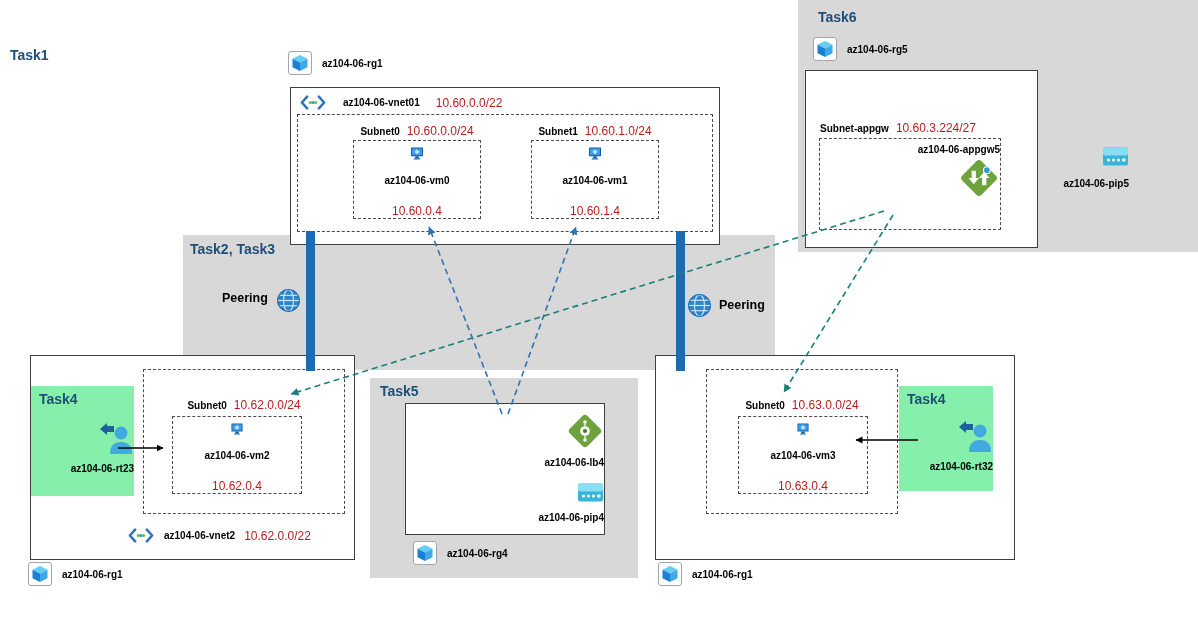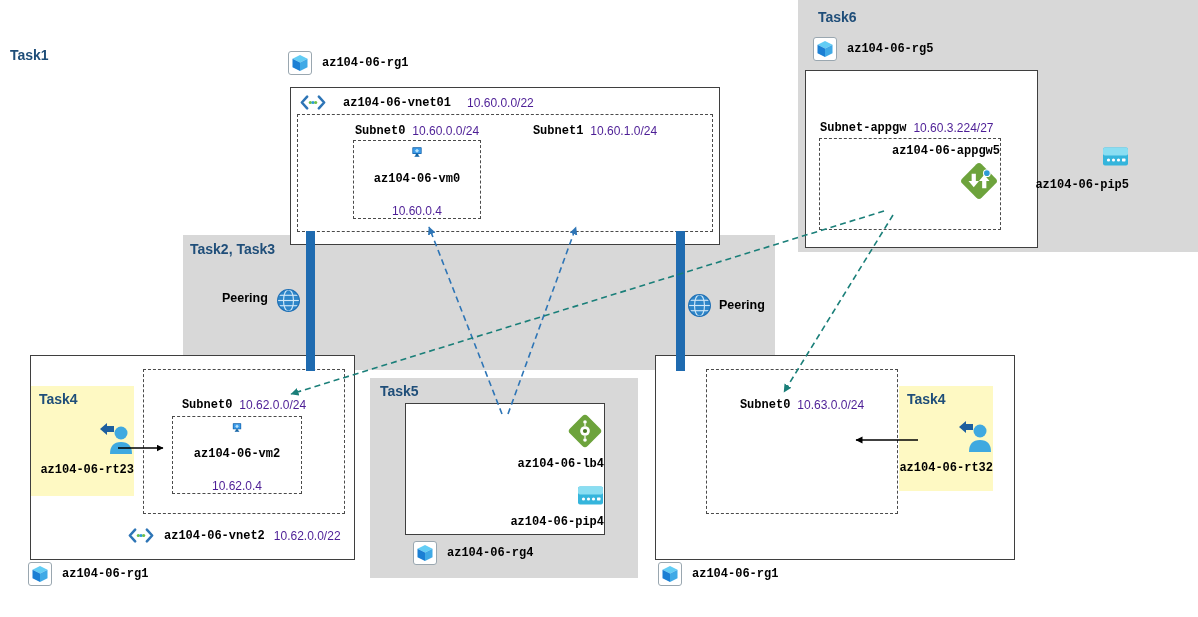--- a/index.html
+++ b/index.html
@@ -1,25 +1,25 @@
 <!DOCTYPE html>
 <html><head>
 <meta charset="utf-8">
 <style>
   * { margin:0; padding:0; box-sizing:border-box; }
   body { font-family:"Liberation Sans", sans-serif; background:#ffffff; }
   .canvas { position:relative; width:1198px; height:617px; background:#ffffff; overflow:hidden; }
   .abs { position:absolute; }
   .region { position:absolute; background:#d8d8d8; }
-  .patch { position:absolute; background:#fef9c3; }
+  .patch { position:absolute; background:#86efac; }
   .box { position:absolute; background:#ffffff; border:1px solid #3f3f3f; }
   .dashedbox { position:absolute; border:1px dashed #4a4a4a; }
   .task-label { position:absolute; font-size:14px; font-weight:bold; color:#1f4e79; }
-  .name { font-size:12px; font-weight:bold; color:#000; white-space:nowrap;font-family:Liberation Mono, monospace; }
-  .cidr { font-size:12px; color:#4c1d95; white-space:nowrap; }
+  .name { font-size:10px; font-weight:bold; color:#000; white-space:nowrap; }
+  .cidr { font-size:12px; color:#b91c1c; white-space:nowrap; }
   .row { position:absolute; display:flex; align-items:center; gap:10px; }
   .sub-label { position:absolute; display:flex; justify-content:center; align-items:center; gap:7px; }
   .vm-card { position:absolute; border:1px dashed #4a4a4a; display:flex; flex-direction:column; align-items:center; padding-top:6px; }
   .vm-card .vm-name { margin-top:15px; }
   .vm-card .vm-ip { margin-top:18px; }
   .bar { position:absolute; width:9px; background:#1f6bb0; }
   .peer-label { position:absolute; font-size:12.5px; font-weight:bold; color:#000; }
   .col-center { display:flex; flex-direction:column; align-items:flex-end; }
   .rt-patch { padding-top:6px; }
   .rt-patch .task-inner { position:absolute; left:8px; top:5px; font-size:14px; font-weight:bold; color:#1f4e79; }
@@ -85,20 +85,31 @@
         <polygon points="12,19 18,19 20,24 10,24" fill="#14659f"></polygon>
         <rect x="8" y="24" width="14" height="2" rx="1" fill="#0d5ea8"></rect>
       </svg>
       <span class="name vm-name">az104-06-vm0</span>
       <span class="cidr vm-ip">10.60.0.4</span>
     </div>
 
     <div class="sub-label" style="left:240px;top:36px;width:128px">
       <span class="name">Subnet1</span>
       <span class="cidr">10.60.1.0/24</span>
+    </div>
+    <div class="vm-card" style="left:240px;top:52px;width:128px;height:79px">
+      <svg width="30" height="27" viewBox="0 0 30 27">
+        <rect x="2.5" y="1" width="25" height="18" rx="1.2" fill="#0d5ea8"></rect>
+        <rect x="4.5" y="3" width="21" height="14" fill="#3d9be9"></rect>
+        <polygon points="15,4.5 20.5,10 15,15.5 9.5,10" fill="#b8e3fa"></polygon>
+        <polygon points="12,19 18,19 20,24 10,24" fill="#14659f"></polygon>
+        <rect x="8" y="24" width="14" height="2" rx="1" fill="#0d5ea8"></rect>
+      </svg>
+      <span class="name vm-name">az104-06-vm1</span>
+      <span class="cidr vm-ip">10.60.1.4</span>
     </div>
   </div>
 
   <div class="box" style="left:805px;top:70px;width:233px;height:178px">
     <div class="sub-label" style="left:14px;top:50px;gap:7px">
       <span class="name">Subnet-appgw</span>
       <span class="cidr">10.60.3.224/27</span>
     </div>
     <div class="dashedbox col-center" style="left:13px;top:67px;width:182px;height:92px;padding-top:5px">
       <span class="name">az104-06-appgw5</span>
@@ -220,20 +231,31 @@
       <polygon points="19.5,7.8 12,11.6 12,20 19.5,16.2" fill="#3fa9e6"></polygon>
     </svg>
     <span class="name">az104-06-rg4</span>
   </div>
 
   <div class="box" style="left:655px;top:355px;width:360px;height:205px">
     <div class="dashedbox" style="left:50px;top:13px;width:192px;height:145px">
       <div class="sub-label" style="left:0;top:28px;width:100%">
         <span class="name">Subnet0</span>
         <span class="cidr">10.63.0.0/24</span>
+      </div>
+      <div class="vm-card" style="left:31px;top:46px;width:130px;height:78px">
+        <svg width="30" height="27" viewBox="0 0 30 27">
+          <rect x="2.5" y="1" width="25" height="18" rx="1.2" fill="#0d5ea8"></rect>
+          <rect x="4.5" y="3" width="21" height="14" fill="#3d9be9"></rect>
+          <polygon points="15,4.5 20.5,10 15,15.5 9.5,10" fill="#b8e3fa"></polygon>
+          <polygon points="12,19 18,19 20,24 10,24" fill="#14659f"></polygon>
+          <rect x="8" y="24" width="14" height="2" rx="1" fill="#0d5ea8"></rect>
+        </svg>
+        <span class="name vm-name">az104-06-vm3</span>
+        <span class="cidr vm-ip">10.63.0.4</span>
       </div>
     </div>
     <div class="patch rt-patch col-center" style="left:243px;top:30px;width:94px;height:105px">
       <span class="task-inner">Task4</span>
       <svg width="36" height="34" viewBox="0 0 36 34" style="margin-top:27px">
         <path d="M16 5 H9 V2 L2 8 L9 14 V11 H16 Z" fill="#1e5f9e"></path>
         <circle cx="23" cy="12" r="6.5" fill="#3fa9e0"></circle>
         <path d="M12 33 Q12 21 23 21 Q34 21 34 33 Z" fill="#3fa9e0"></path>
       </svg>
       <span class="name" style="margin-top:8px">az104-06-rt32</span>

